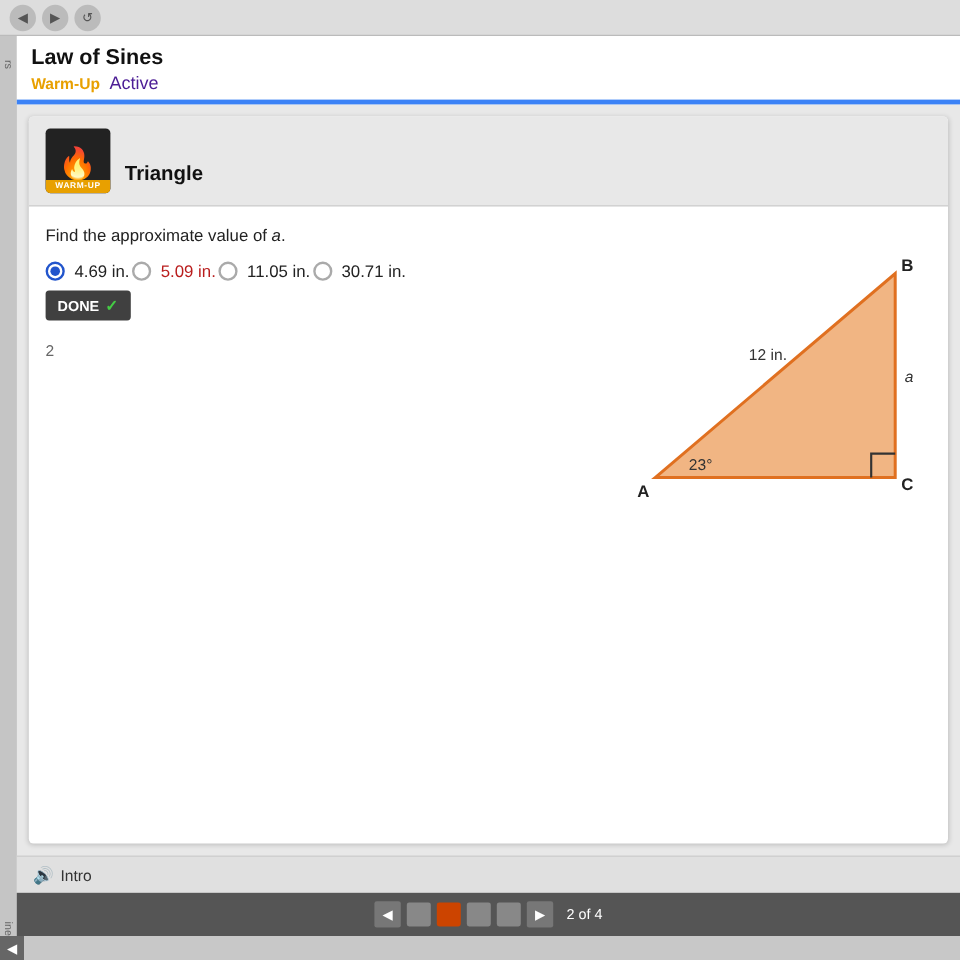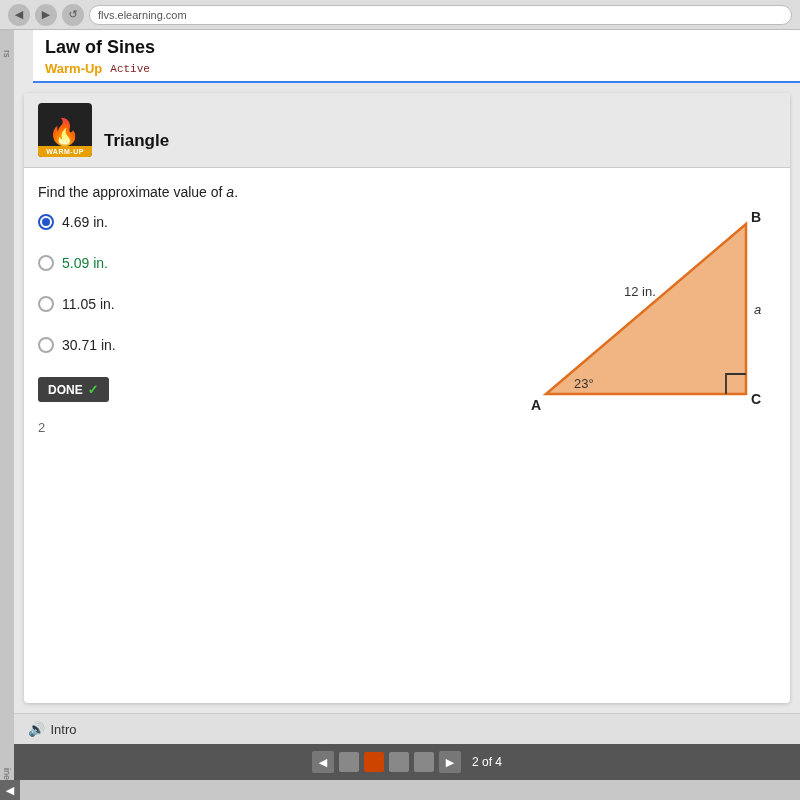--- a/index.html
+++ b/index.html
@@ -12,39 +12,36 @@
       position: relative;
     }
   </style>
 </head>
 <body>
 
 <div style="width:800px;height:30px;background:#ddd;display:flex;align-items:center;padding:0 8px;gap:5px;border-bottom:1px solid #bbb;">
   <div style="width:22px;height:22px;background:#bbb;border-radius:50%;display:flex;align-items:center;justify-content:center;font-size:11px;color:#555;cursor:pointer;">◀</div>
   <div style="width:22px;height:22px;background:#bbb;border-radius:50%;display:flex;align-items:center;justify-content:center;font-size:11px;color:#555;cursor:pointer;">▶</div>
   <div style="width:22px;height:22px;background:#bbb;border-radius:50%;display:flex;align-items:center;justify-content:center;font-size:11px;color:#555;cursor:pointer;">↺</div>
-  <div style="flex:1;height:20px;background:white;border-radius:10px;border:1px solid #bbb;display:flex;align-items:center;padding:0 8px;font-size:11px;color:#555;">
-    <span>flvs.elearning.com</span>
-  </div>
 </div>
 
 <div style="display:flex;width:800px;height:770px;">
 
   <div style="width:14px;background:#c5c5c5;display:flex;flex-direction:column;align-items:center;justify-content:space-between;padding:20px 0;font-size:9px;color:#666;">
     <span style="writing-mode:vertical-lr;">rs</span>
     <span style="writing-mode:vertical-lr;">ine</span>
   </div>
 
   <div style="flex:1;display:flex;flex-direction:column;background:#e8e8e8;">
 
-    <div style="background:white;padding:7px 12px 5px 12px;border-bottom:2px solid #3b82f6;margin-left:19px;">
+    <div style="background:white;padding:7px 12px 5px 12px;border-bottom:4px solid #3b82f6;">
       <div style="font-size:18px;font-weight:bold;color:#111;margin-bottom:3px;">Law of Sines</div>
       <div style="display:flex;align-items:center;gap:8px;">
         <span style="color:#e8a000;font-size:13px;font-weight:bold;">Warm-Up</span>
-        <span style="color:#7f1d1d;font-size:11px;font-family:Liberation Mono, monospace;">Active</span>
+        <span style="color:#4c1d95;font-size:15px;">Active</span>
       </div>
     </div>
 
     <div style="background:white;margin:10px;border-radius:4px;box-shadow:0 1px 4px rgba(0,0,0,0.18);flex:1;display:flex;flex-direction:column;overflow:hidden;">
 
       <div style="background:#e8e8e8;padding:10px 14px;display:flex;align-items:center;gap:12px;border-bottom:1px solid #ccc;">
 
         <div style="width:54px;height:54px;background:#222;border-radius:4px;display:flex;flex-direction:column;align-items:center;justify-content:flex-end;overflow:hidden;flex-shrink:0;">
           <div style="font-size:26px;line-height:1;margin-bottom:1px;">🔥</div>
           <div style="background:#e8a000;color:white;font-size:7px;font-weight:bold;width:100%;text-align:center;padding:2px 0;letter-spacing:0.5px;">WARM-UP</div>
@@ -57,32 +54,32 @@
       </div>
 
       <div style="padding:16px 14px;display:flex;flex:1;gap:10px;">
 
         <div style="flex:1;min-width:160px;">
           <div style="font-size:14px;color:#222;margin-bottom:14px;">
             Find the approximate value of <em>a</em>.
           </div>
 
           
-          <div style="display:flex;flex-direction:column;gap:25px;margin-bottom:24px;">
+          <div style="display:flex;gap:2px;margin-bottom:8px;">
 
             <div style="display:flex;align-items:center;gap:8px;cursor:pointer;">
               <div style="width:16px;height:16px;border-radius:50%;border:2px solid #2255cc;display:flex;align-items:center;justify-content:center;flex-shrink:0;">
                 <div style="width:8px;height:8px;border-radius:50%;background:#2255cc;"></div>
               </div>
               <span style="font-size:14px;color:#222;">4.69 in.</span>
             </div>
 
             <div style="display:flex;align-items:center;gap:8px;cursor:pointer;">
               <div style="width:16px;height:16px;border-radius:50%;border:2px solid #aaa;display:flex;align-items:center;justify-content:center;flex-shrink:0;"></div>
-              <span style="font-size:14px;color:#15803d;">5.09 in.</span>
+              <span style="font-size:14px;color:#b91c1c;">5.09 in.</span>
             </div>
 
             <div style="display:flex;align-items:center;gap:8px;cursor:pointer;">
               <div style="width:16px;height:16px;border-radius:50%;border:2px solid #aaa;display:flex;align-items:center;justify-content:center;flex-shrink:0;"></div>
               <span style="font-size:14px;color:#222;">11.05 in.</span>
             </div>
 
             <div style="display:flex;align-items:flex-end;gap:8px;cursor:pointer;">
               <div style="width:16px;height:16px;border-radius:50%;border:2px solid #aaa;display:flex;align-items:center;justify-content:center;flex-shrink:0;"></div>
               <span style="font-size:14px;color:#222;">30.71 in.</span>

